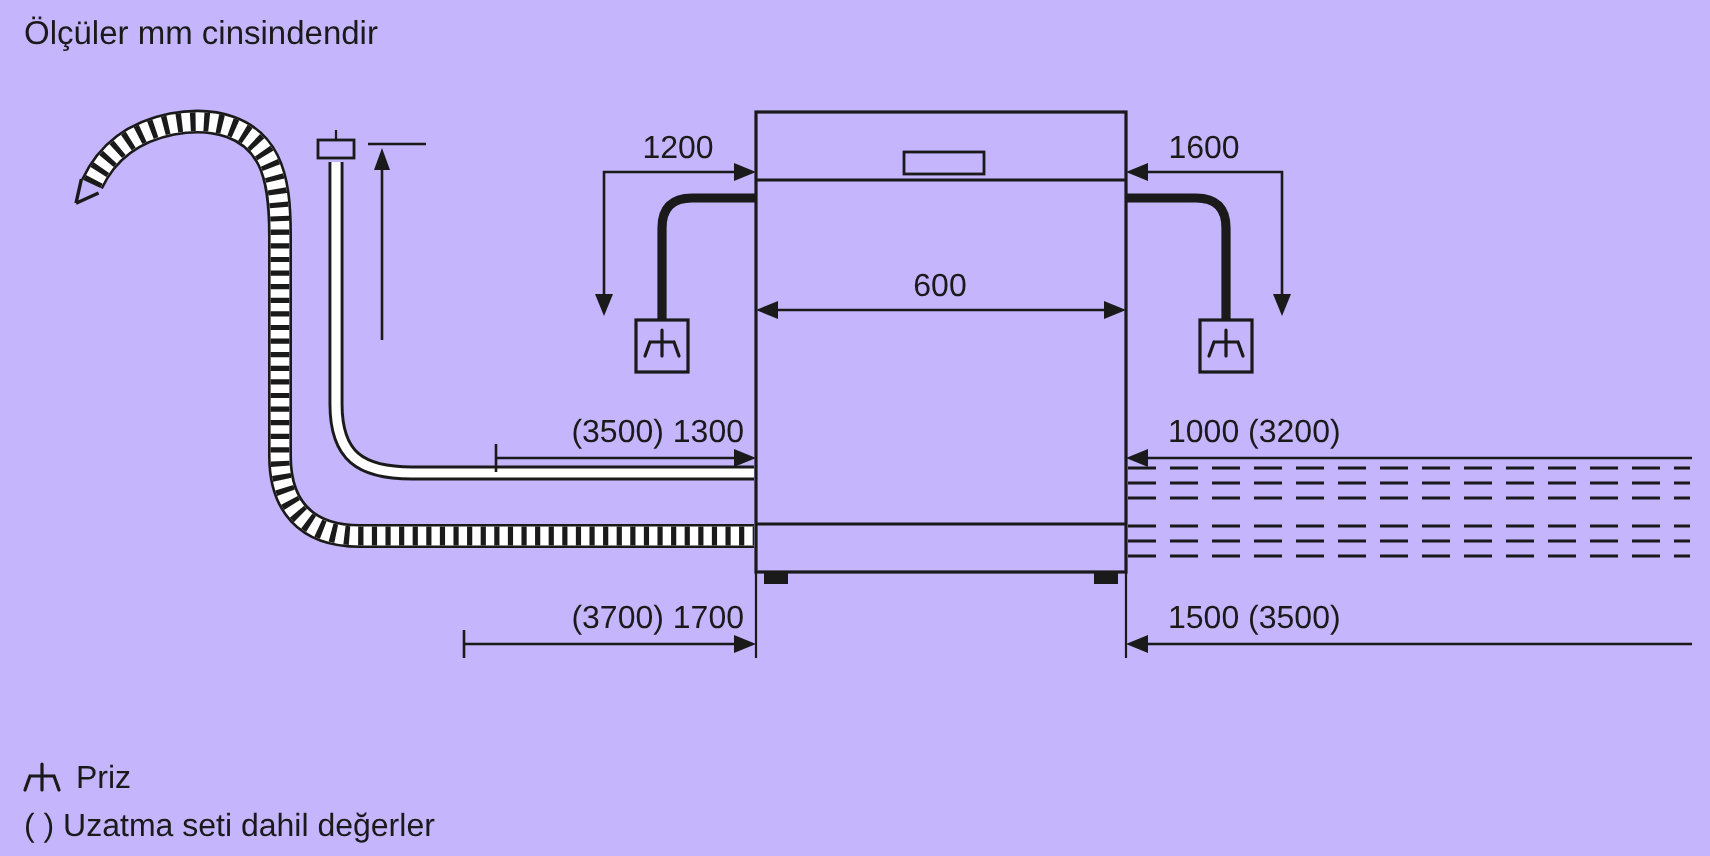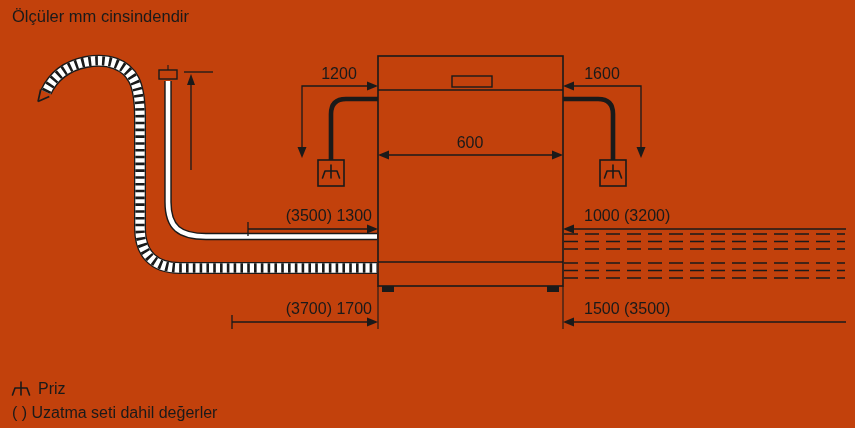--- a/index.html
+++ b/index.html
@@ -1,20 +1,20 @@
 <!DOCTYPE html>
 <html><head>
 <meta charset="utf-8">
 <style>
   html, body { margin: 0; padding: 0; background: #ffffff; }
   .canvas {
     position: relative;
     width: 855px;
     height: 428px;
-    background: #c2410c;
+    background: #c4b5fd;
     font-family: "Liberation Sans", "DejaVu Sans", sans-serif;
     overflow: hidden;
   }
   svg { display: block; }
   svg text {
     font-family: "Liberation Sans", "DejaVu Sans", sans-serif;
     fill: #1a1a1a;
   }
   .title-label  { font-size: 16.5px; }
   .dim-label    { font-size: 16px; }

